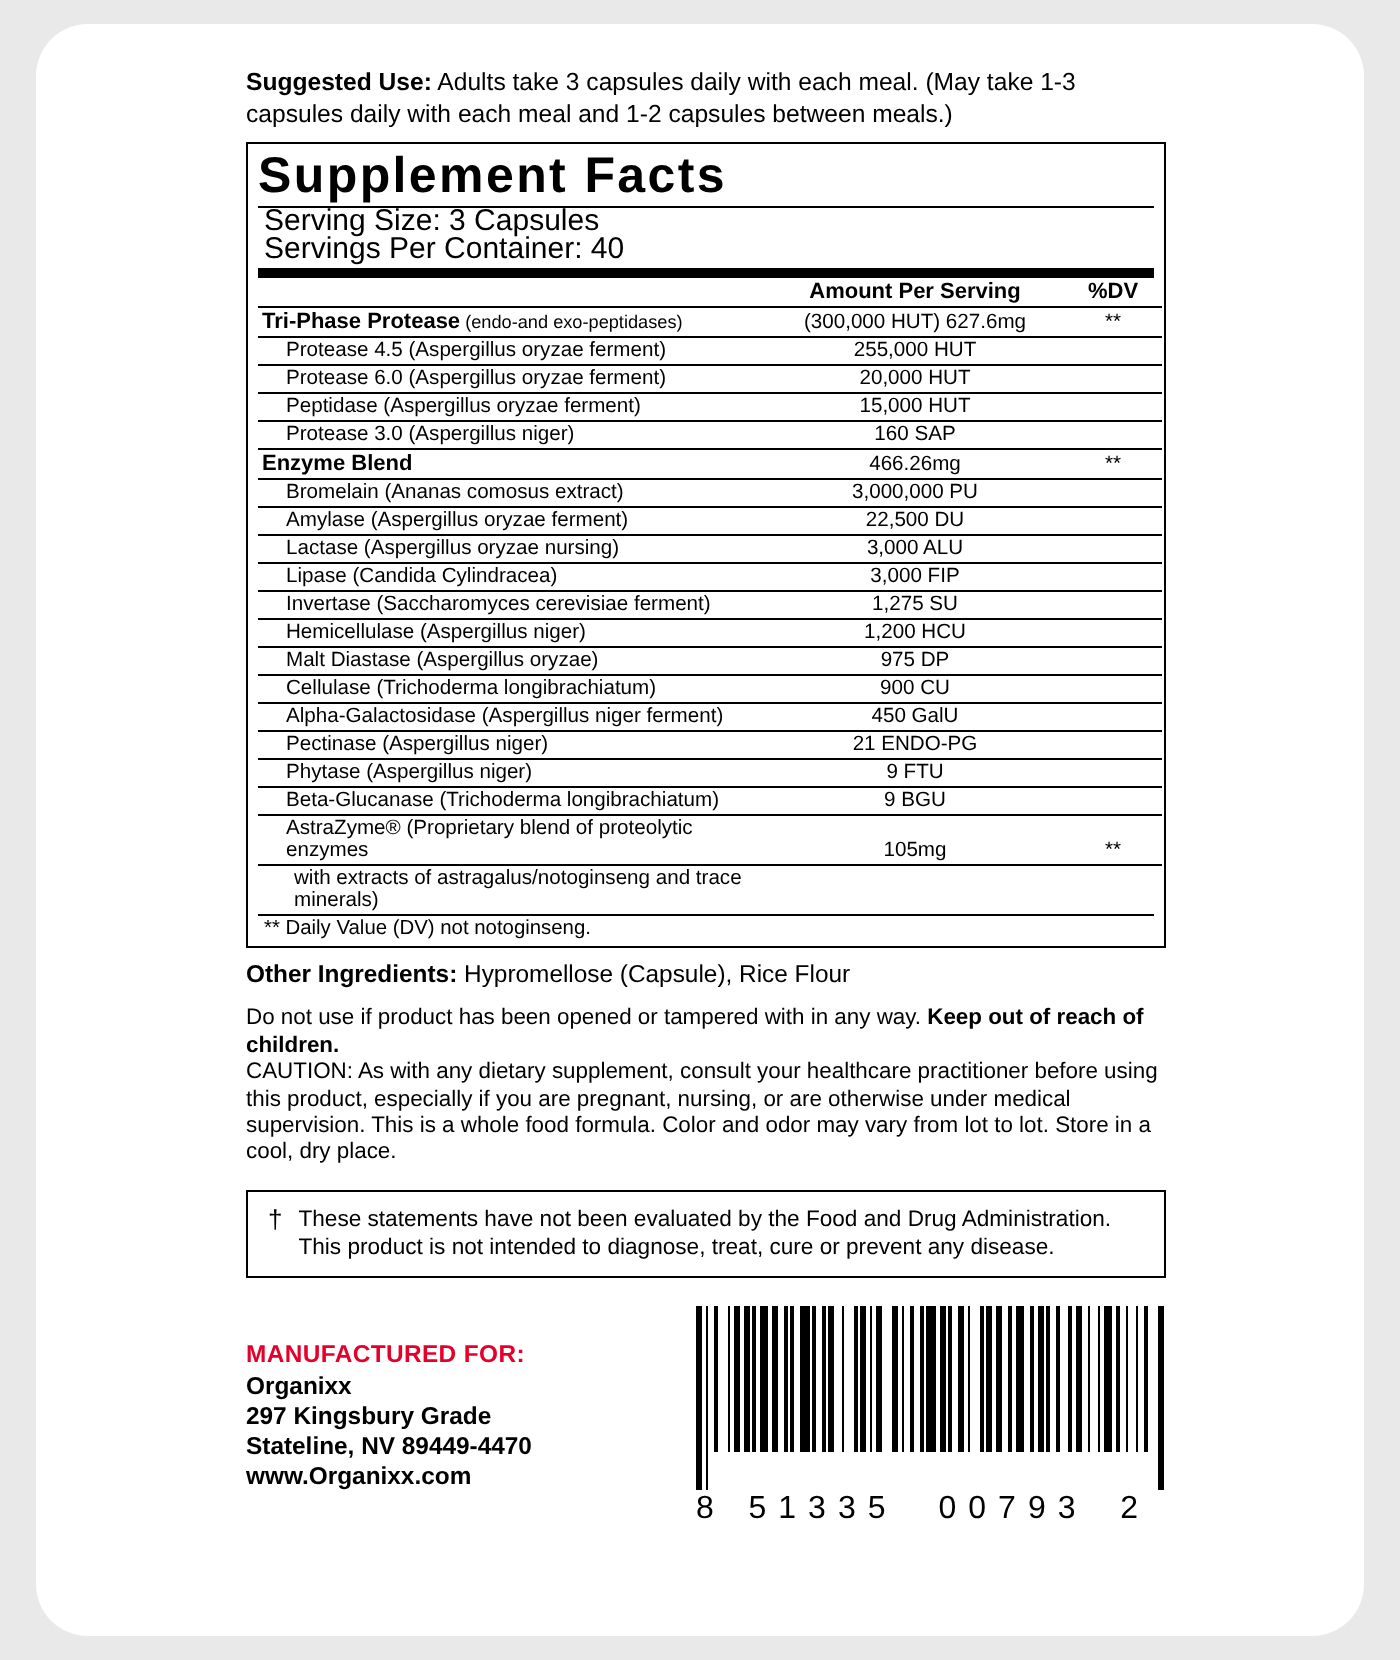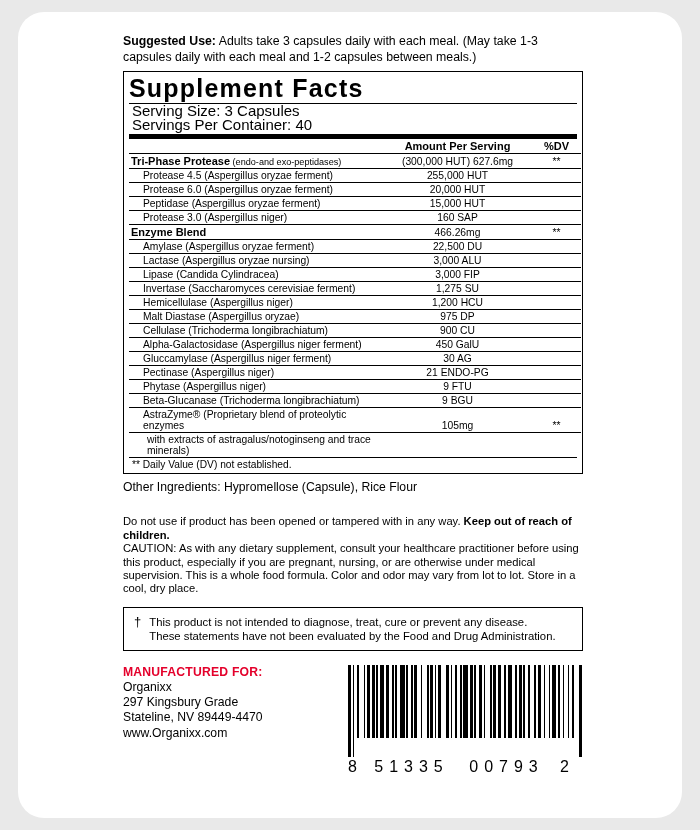--- a/index.html
+++ b/index.html
@@ -84,52 +84,52 @@
   .small-note{
     font-size:10.2px;
     padding-left:3px;
     padding-top:1px;
   }
   .other{
     font-size:12.2px;
     margin-top:6px;
     line-height:15px;
   }
-  .other b{font-weight:normal;}
+  .other b{font-weight:bold;}
   .caution{
     font-size:11.2px;
     line-height:13.4px;
-    margin-top:20px;
+    margin-top:8px;
     width:462px;
   }
   .caution b{font-weight:bold;}
   .disclaim{
     margin-top:11px;
     border:1.2px solid #000;
     width:460px;
     box-sizing:border-box;
     padding:7px 8px 7px 10px;
     font-size:11.3px;
     line-height:14px;
     display:flex;
     gap:8px;
   }
   .dagger{font-size:13px;}
   .footer{
     margin-top:14px;
     display:flex;
-    align-items:flex-start;
+    align-items:center;
   }
   .mfg{
     font-size:12.2px;
     line-height:15.2px;
     width:215px;
   }
   .mfg .red{color:#e4002b;font-weight:bold;letter-spacing:0.2px;}
-  .mfg .b{font-weight:normal;}
+  .mfg .b{font-weight:bold;}
   .barcode-wrap{
     margin-left:10px;
     width:235px;
   }
   .bars{
     height:92px;
     display:flex;
     align-items:stretch;
     gap:0;
   }
@@ -197,20 +197,25 @@
               <td class="nm indent"><span>Protease 3.0 (Aspergillus niger)</span></td>
               <td class="amt">160 SAP</td>
               <td class="dv"></td>
             </tr>
             <tr class="line">
               <td class="nm"><span class="bold">Enzyme Blend</span></td>
               <td class="amt">466.26mg</td>
               <td class="dv">**</td>
             </tr>
             <tr class="line">
+              <td class="nm indent"><span>Bromelain (Ananas comosus extract)</span></td>
+              <td class="amt">3,000,000 PU</td>
+              <td class="dv"></td>
+            </tr>
+            <tr class="line">
               <td class="nm indent"><span>Amylase (Aspergillus oryzae ferment)</span></td>
               <td class="amt">22,500 DU</td>
               <td class="dv"></td>
             </tr>
             <tr class="line">
               <td class="nm indent"><span>Lactase (Aspergillus oryzae nursing)</span></td>
               <td class="amt">3,000 ALU</td>
               <td class="dv"></td>
             </tr>
             <tr class="line">
@@ -234,25 +239,20 @@
               <td class="dv"></td>
             </tr>
             <tr class="line">
               <td class="nm indent"><span>Cellulase (Trichoderma longibrachiatum)</span></td>
               <td class="amt">900 CU</td>
               <td class="dv"></td>
             </tr>
             <tr class="line">
               <td class="nm indent"><span>Alpha-Galactosidase (Aspergillus niger ferment)</span></td>
               <td class="amt">450 GalU</td>
-              <td class="dv"></td>
-            </tr>
-            <tr class="line">
-              <td class="nm indent"><span>Gluccamylase (Aspergillus niger ferment)</span></td>
-              <td class="amt">30 AG</td>
               <td class="dv"></td>
             </tr>
             <tr class="line">
               <td class="nm indent"><span>Pectinase (Aspergillus niger)</span></td>
               <td class="amt">21 ENDO-PG</td>
               <td class="dv"></td>
             </tr>
             <tr class="line">
               <td class="nm indent"><span>Phytase (Aspergillus niger)</span></td>
               <td class="amt">9 FTU</td>
@@ -269,37 +269,37 @@
               <td class="dv">**</td>
             </tr>
             <tr>
               <td class="nm indent2"><span>with extracts of astragalus/notoginseng and trace minerals)</span></td>
               <td class="amt"></td>
               <td class="dv"></td>
             </tr>
           </tbody>
       </table>
       <div class="rule-thin"></div>
-      <div class="small-note">** Daily Value (DV) not established.</div>
+      <div class="small-note">** Daily Value (DV) not notoginseng.</div>
     </div>
 
     <div class="other">
       <b>Other Ingredients:</b><span> Hypromellose (Capsule), Rice Flour</span>
     </div>
 
     <div class="caution">
       <span>Do not use if product has been opened or tampered with in any way. </span><b>Keep out of reach of children.</b><br>
       <span>CAUTION: As with any dietary supplement, consult your healthcare practitioner before using this product, especially if you are pregnant, nursing, or are otherwise under medical supervision. This is a whole food formula. Color and odor may vary from lot to lot. Store in a cool, dry place.</span>
     </div>
 
     <div class="disclaim">
       <div class="dagger">†</div>
       <div>
+        <div>These statements have not been evaluated by the Food and Drug Administration.</div>
         <div>This product is not intended to diagnose, treat, cure or prevent any disease.</div>
-        <div>These statements have not been evaluated by the Food and Drug Administration.</div>
       </div>
     </div>
 
     <div class="footer">
       <div class="mfg">
         <div class="red">MANUFACTURED FOR:</div>
         <div class="b">Organixx</div>
         <div class="b">297 Kingsbury Grade</div>
         <div class="b">Stateline, NV 89449-4470</div>
         <div class="b">www.Organixx.com</div>

